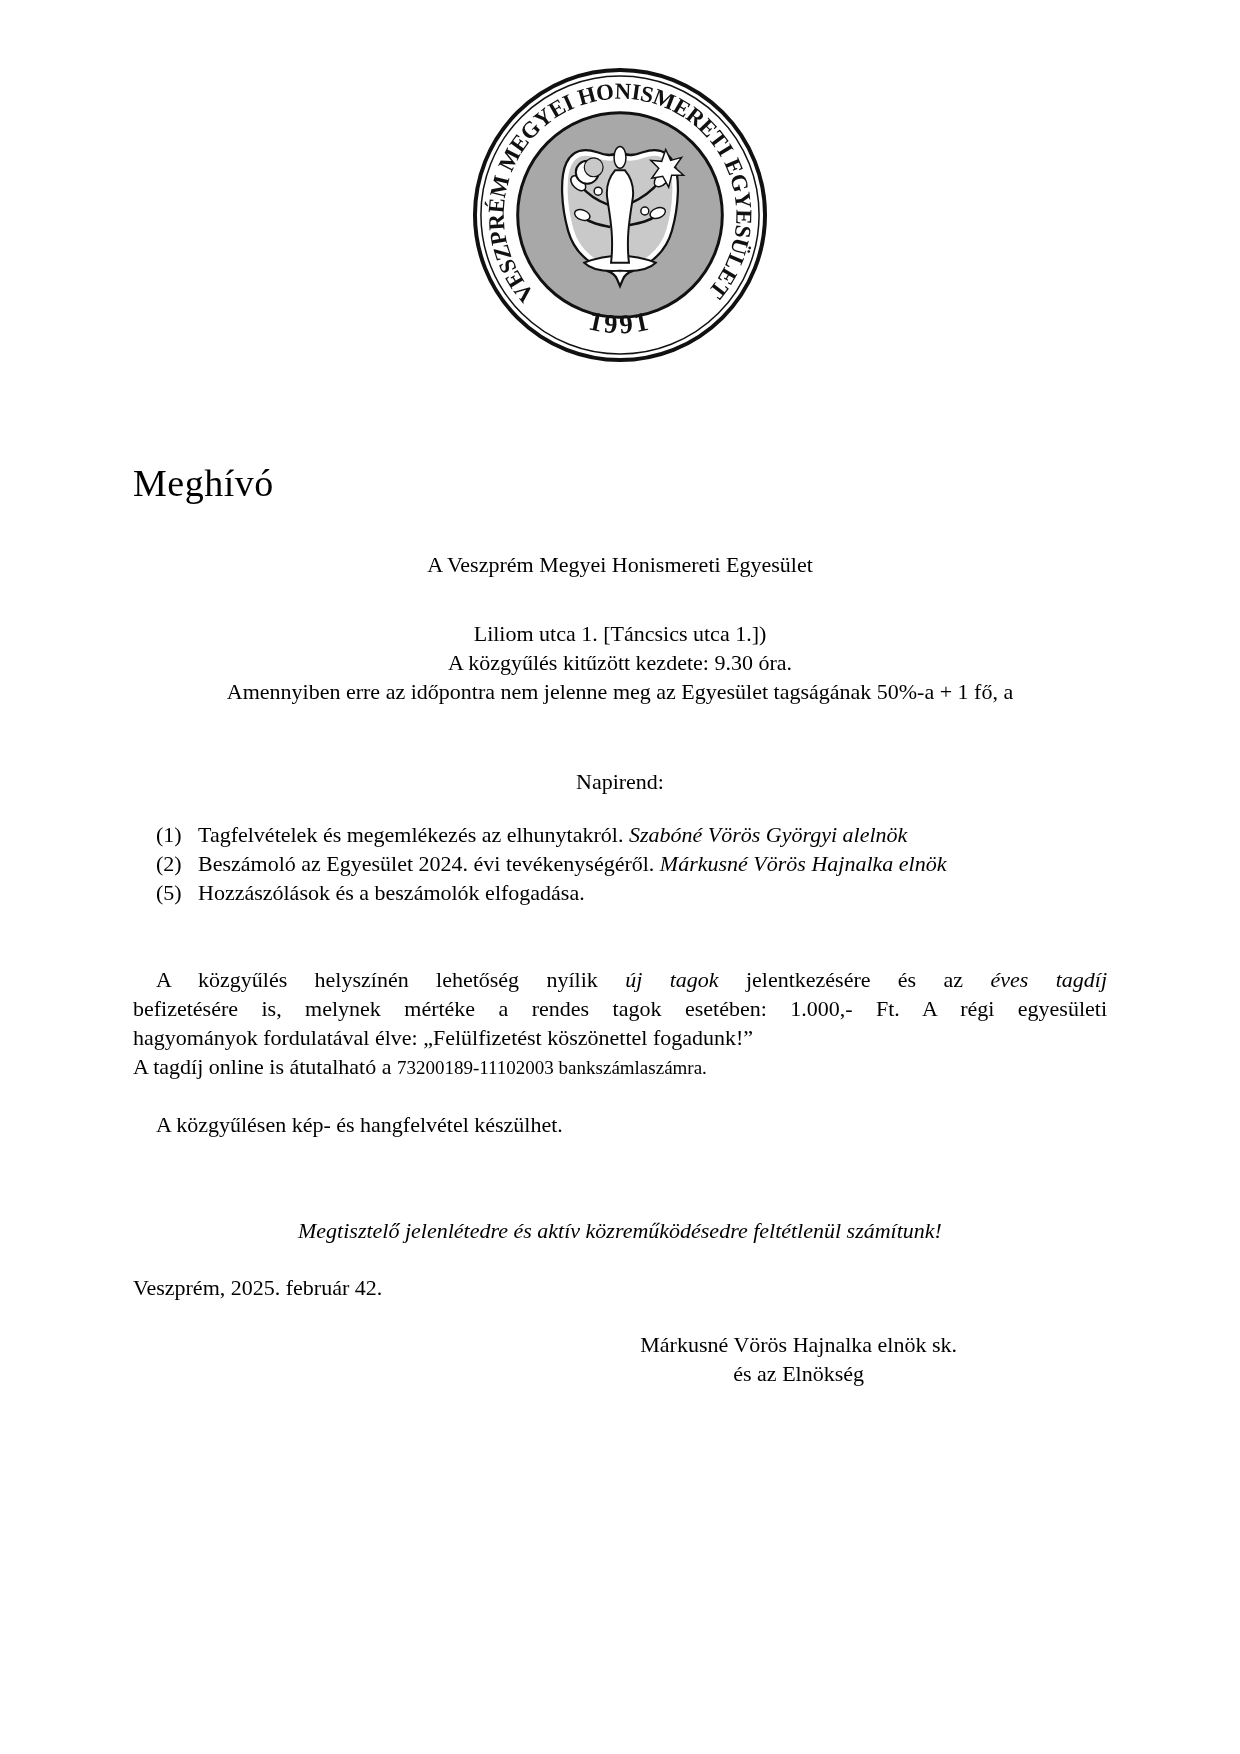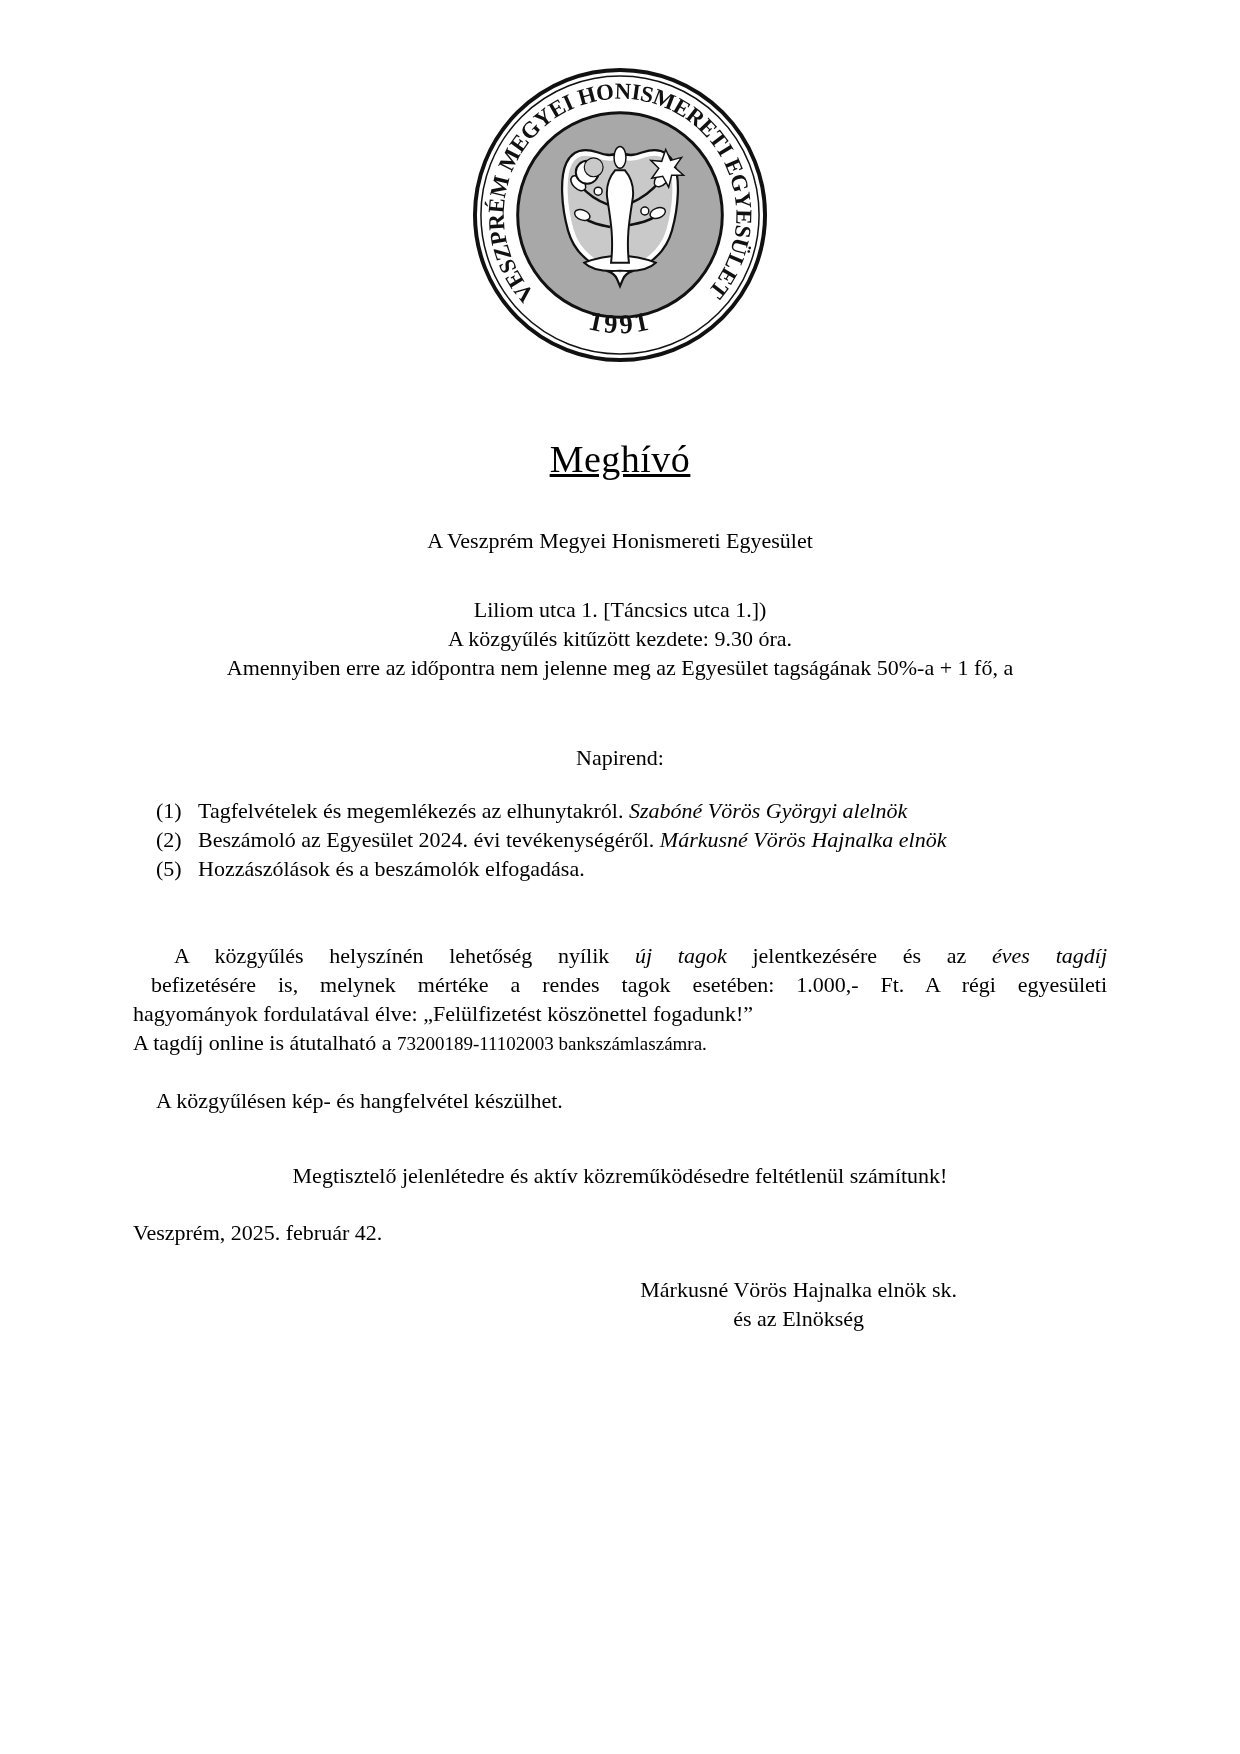--- a/index.html
+++ b/index.html
@@ -10,40 +10,39 @@
     background:#ffffff;
     color:#000;
     font-family:"Liberation Serif","DejaVu Serif",serif;
     font-size:22px; line-height:29px;
     overflow:hidden;
   }
   .content { padding:0 133px; }
   .seal-wrap { width:298px; margin:66px auto 0; }
   .seal-wrap svg { display:block; }
   .title {
-    margin-top:72px;
-    text-align:center;
+    margin-top:96px;
+    text-align:left;
     font-size:38px; line-height:46px;
     letter-spacing:0.5px;
-    text-decoration:underline;
   }
   .center { text-align:center; }
   .nowrap { white-space:nowrap; }
   .intro { margin-top:44px; line-height:30px; }
   .details { margin-top:39px; }
   .agenda-heading { margin-top:61px; }
   .agenda { margin-top:24px; padding-left:23px; }
   .agenda-item { white-space:nowrap; }
   .agenda-num { display:inline-block; width:42px; }
   .membership { margin-top:58px; }
-  .just { text-align:justify; text-align-last:justify; text-justify:inter-word;margin-left:18px; }
+  .just { text-align:justify; text-align-last:justify; text-justify:inter-word; }
   .indent { text-indent:23px; }
   .small-account { font-size:19px; }
   .recording { margin-top:28px; }
-  .closing { margin-top:46px; }
+  .closing { margin-top:77px; font-style:italic; }
   .dateline { margin-top:28px; }
   .signature {
     margin-top:28px;
     width:fit-content;
     margin-left:auto; margin-right:150px;
     text-align:center;
   }
   b,i { letter-spacing:0; }
 </style>
 </head>

